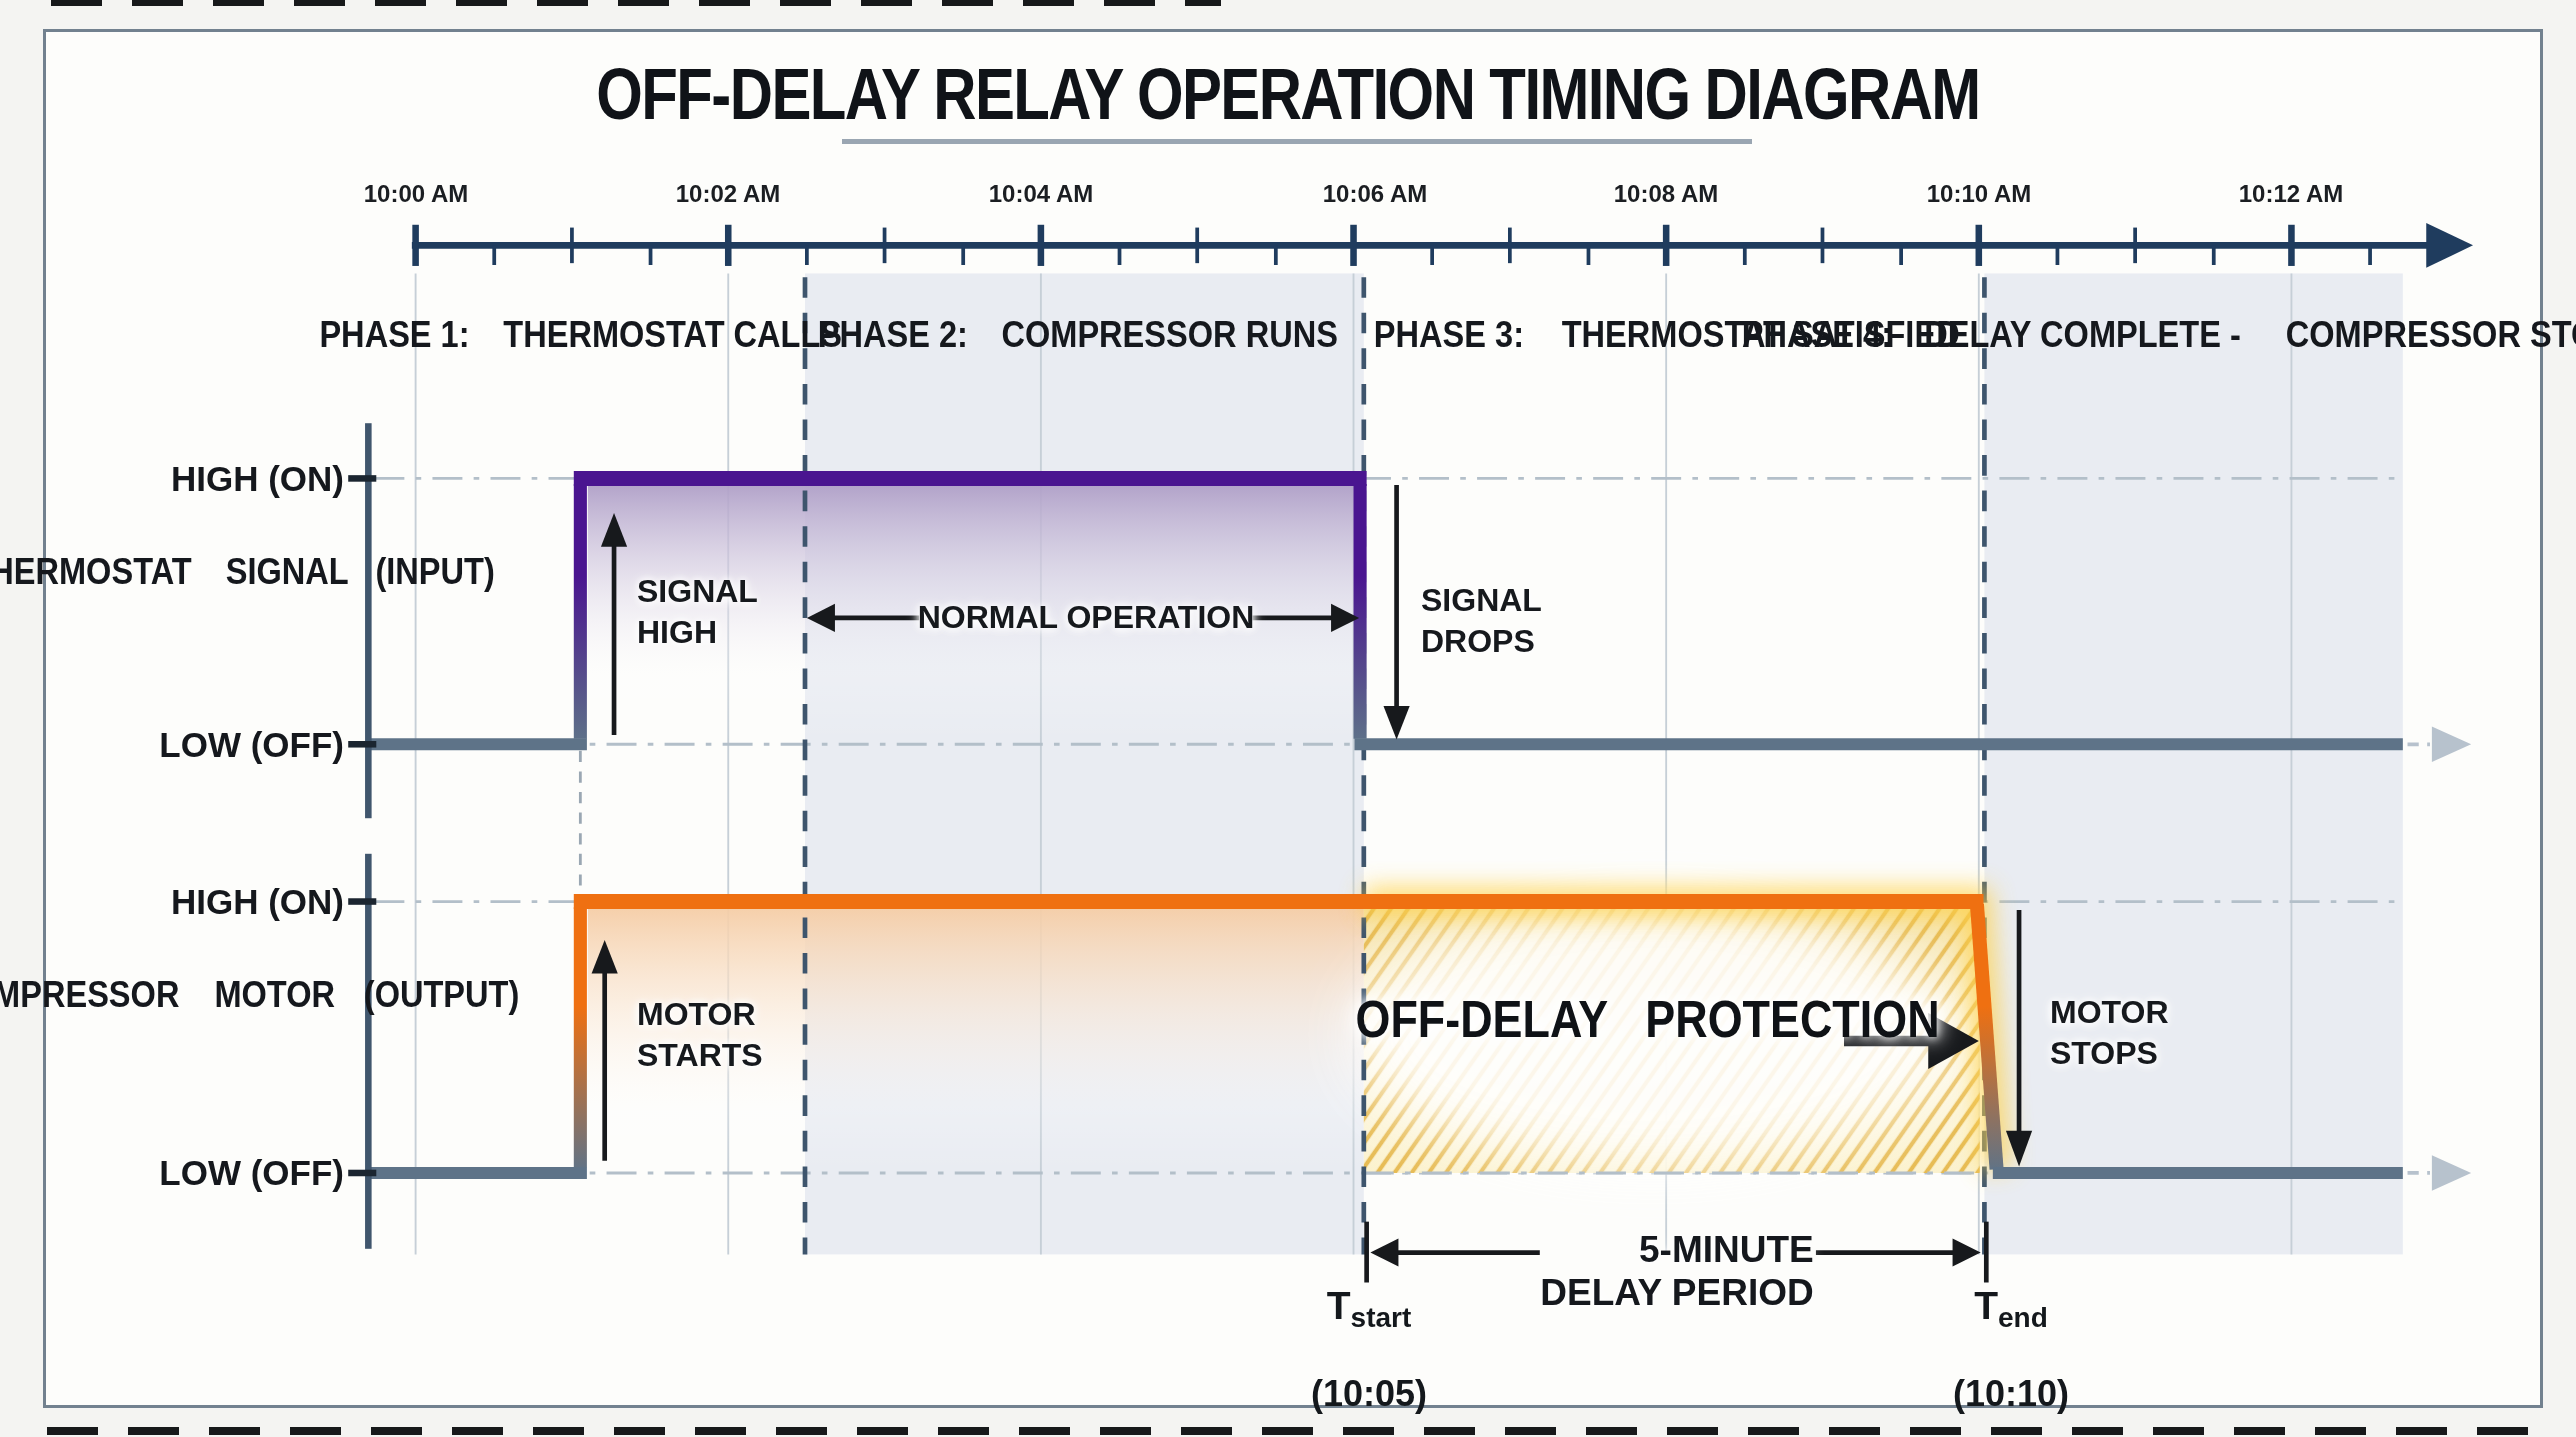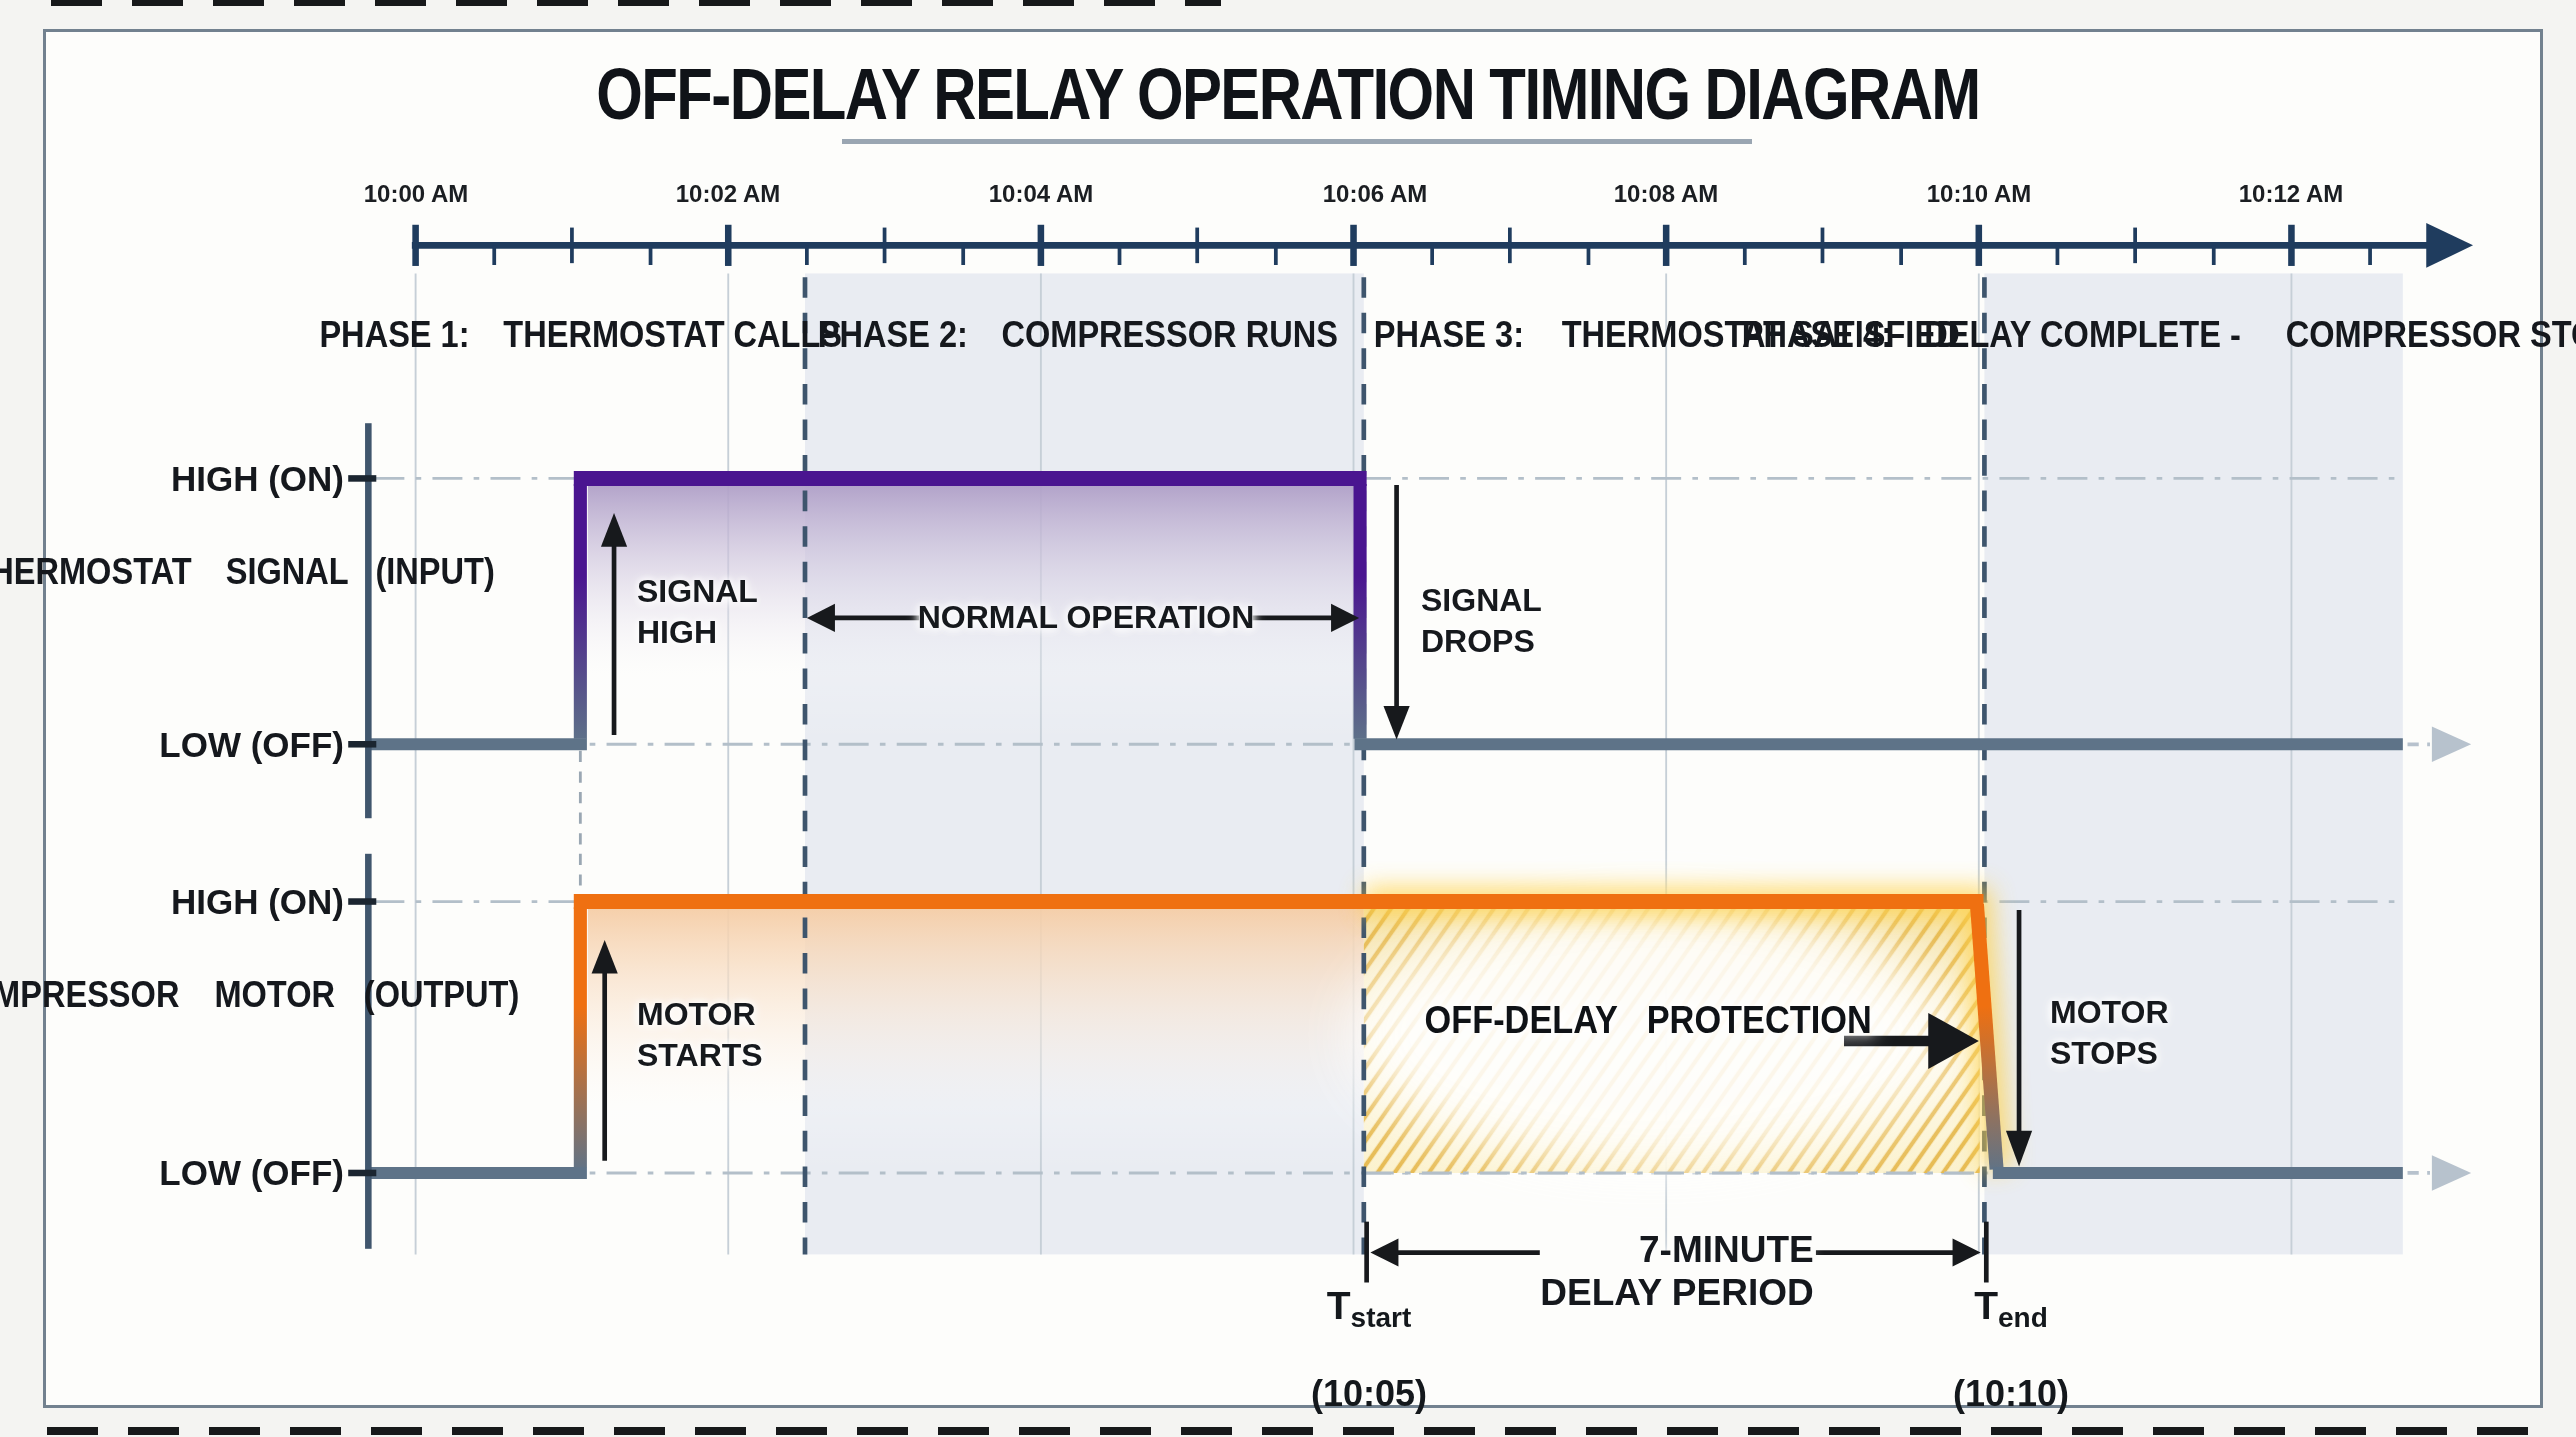--- a/index.html
+++ b/index.html
@@ -17,21 +17,21 @@
   .cx{display:inline-block;transform:scaleX(0.88);transform-origin:center;}
   .title{font-size:73px;font-weight:700;letter-spacing:-1.9px;color:#101318;}
   .title .cx{transform:scaleX(0.82);}
   .underline{position:absolute;left:842px;top:139px;width:910px;height:4.7px;background:#9aa6b2;}
   .time{font-size:24px;font-weight:600;color:#1b1e22;}
   .phase{font-size:37px;font-weight:700;line-height:44px;color:#15181d;}
   .grp{font-size:37px;font-weight:700;line-height:43px;color:#15181d;}
   .lvl{font-size:35px;font-weight:600;color:#15181d;}
   .ann{font-size:32px;font-weight:600;line-height:41px;color:#16191d;
        text-shadow:0 0 7.5px #fff,0 0 13px #fff,0 1.9px 9.4px rgba(255,255,255,.9);}
-  .offdelay{font-size:39px;font-weight:700;line-height:60px;color:#0f1216;
+  .offdelay{font-size:51px;font-weight:700;line-height:60px;color:#0f1216;
        text-shadow:0 0 9.4px #fff,0 0 19px #fff,0 0 28px #fff;}
   .delay{font-size:37px;font-weight:700;line-height:43px;color:#15181d;
        text-shadow:0 0 7.5px #fff,0 0 13px #fff;}
   .tsym{font-size:39px;font-weight:600;}
   .tsub{font-size:28px;font-weight:600;vertical-align:-7.5px;}
   .ttime{font-size:36px;font-weight:600;margin-top:44px;}
 </style>
 </head>
 <body>
 
@@ -276,21 +276,21 @@
   </div>
   <div class="txt ctr offdelay" style="left:1649px;top:990px;">
     <div class="cx">OFF-DELAY</div><div class="cx">PROTECTION</div>
   </div>
   <div class="txt ann" style="left:2050px;top:992px;">
     <div>MOTOR</div>
       <div>STOPS</div>
   </div>
 
   <div class="txt ctr delay" style="left:1677px;top:1228px;">
-    <div>7-MINUTE</div>
+    <div>5-MINUTE</div>
       <div>DELAY PERIOD</div>
   </div>
 
   <div class="txt ctr" style="left:1369px;top:1284px;">
     <span class="tsym">T</span><span class="tsub">start</span>
   </div>
   <div class="txt ctr ttime" style="left:1369px;top:1329px;">(10:05)</div>
   <div class="txt ctr" style="left:2011px;top:1284px;">
     <span class="tsym">T</span><span class="tsub">end</span>
   </div>

